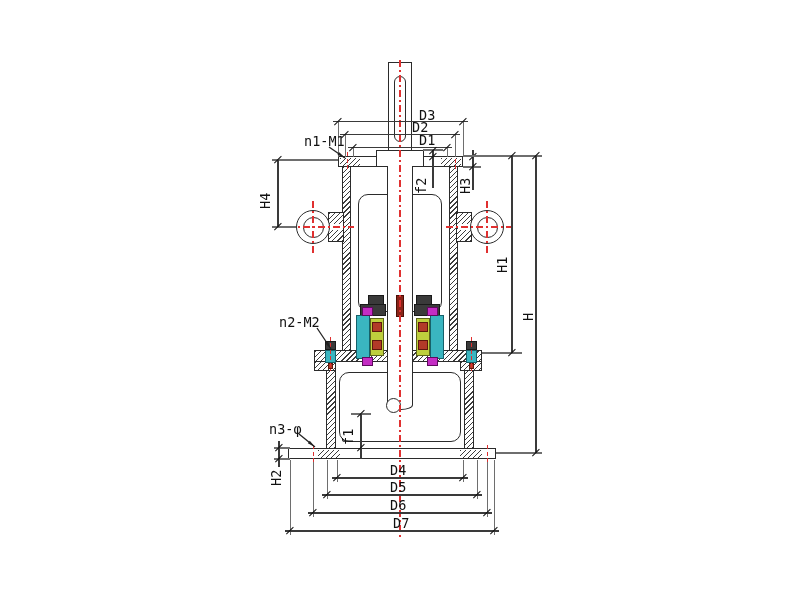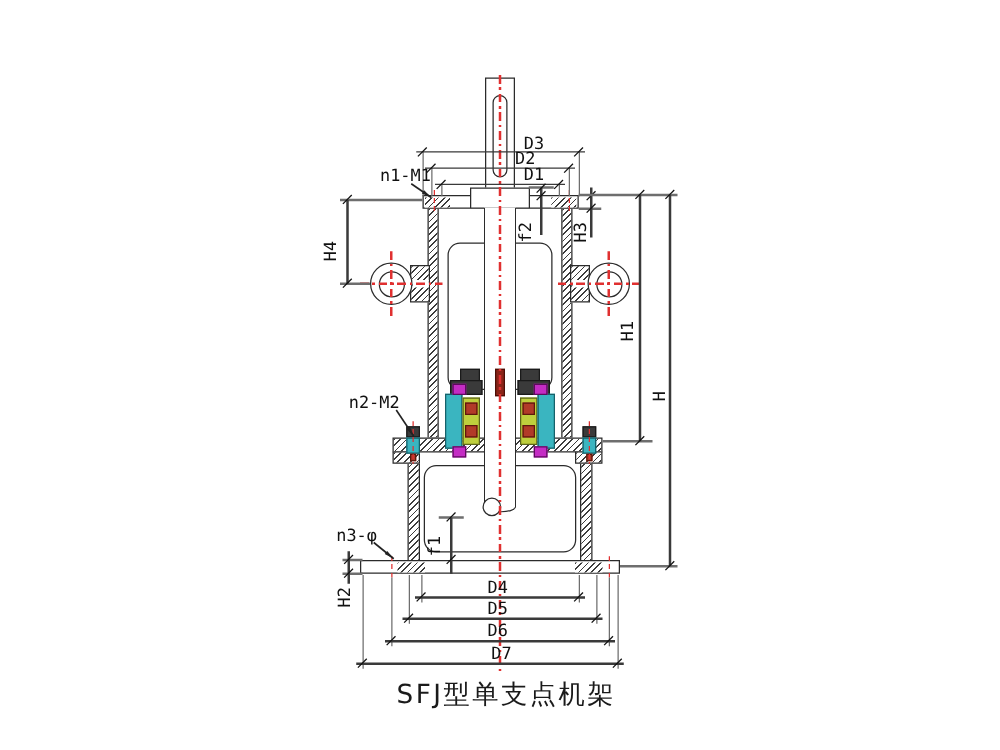--- a/index.html
+++ b/index.html
@@ -212,15 +212,14 @@
 
   <svg width="800" height="600" style="position:absolute;left:0;top:0;pointer-events:none;">
     <line x1="329" y1="147" x2="345" y2="158" stroke="#222" stroke-width="1.3"></line>
     <polygon points="345,158 337.5,154.8 339.3,152.2" fill="#222"></polygon>
     <line x1="317" y1="328" x2="331" y2="349" stroke="#222" stroke-width="1.3"></line>
     <polygon points="331,349 325.2,343.2 327.9,341.4" fill="#222"></polygon>
     <line x1="299" y1="434" x2="315" y2="447" stroke="#222" stroke-width="1.3"></line>
     <polygon points="315,447 307.8,443.2 309.8,440.7" fill="#222"></polygon>
   </svg>
 
-  <div class="a ttl" style="left:305px;top:541px;width:200px;">SFJ型单支点机架</div>
 
 </div>
 
 </body></html>

